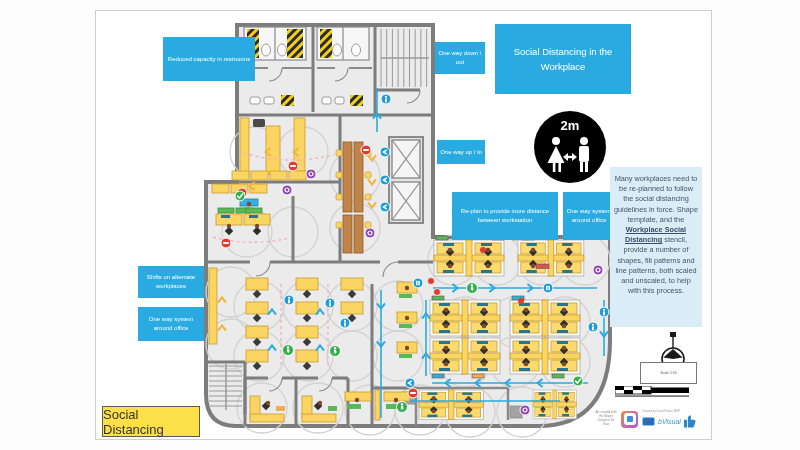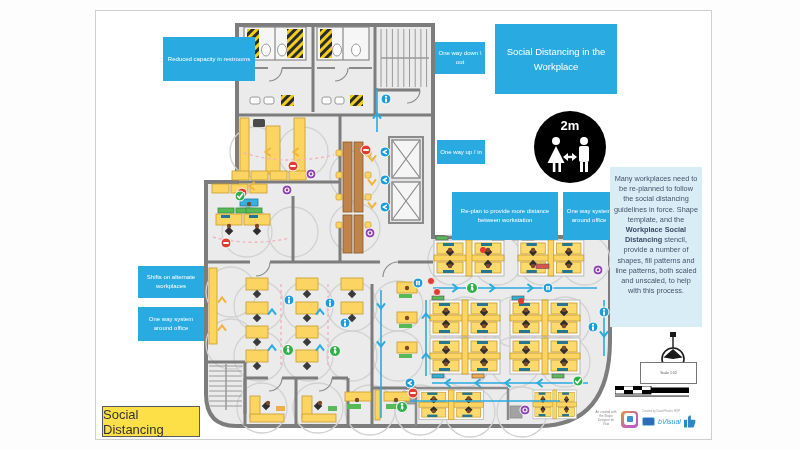--- a/index.html
+++ b/index.html
@@ -5,21 +5,21 @@
   html,body{margin:0;padding:0;}
   body{width:800px;height:450px;background:#fdfdfd;position:relative;overflow:hidden;
        font-family:"Liberation Sans",sans-serif;}
   .abs{position:absolute;}
   #page{left:95px;top:10px;width:615px;height:428px;background:#fff;border:1px solid #cfcfcf;}
   .co{background:#29abe2;color:#fff;display:flex;align-items:center;justify-content:center;
       text-align:center;font-size:6px;line-height:1.45;padding:2px;box-sizing:border-box;}
   #title-box{font-size:9.5px;line-height:1.6;padding:6px;}
   #desc-panel{background:#d9edf6;color:#44546a;font-size:7.3px;line-height:1.40;
       text-align:center;padding:7px 4px;box-sizing:border-box;}
-  #desc-panel b{color:#3d4d66;}
+  #desc-panel b{color:#3d4d66;text-decoration:underline;}
   #plan-label{background:#fde047;border:1.5px solid #5a5a5a;color:#333;font-size:13px;
       display:flex;align-items:center;justify-content:center;}
   #sign-2m{background:#000000;border-radius:50%;}
   #scale-note{border:1px solid #777;color:#555;font-size:3.5px;display:flex;
       align-items:center;justify-content:center;background:#fff;}
   .tiny{font-size:3px;color:#8a8a8a;line-height:1.3;}
   #app-icon{width:17px;height:17px;border-radius:4px;
       background:linear-gradient(135deg,#e0953c,#c05fc2 70%);display:flex;align-items:center;justify-content:center;}
   #app-icon .inner{width:12px;height:12px;background:#fff;border-radius:3px;
       display:flex;align-items:center;justify-content:center;}
@@ -492,21 +492,21 @@
         <circle r="5" fill="#1e9cd7" stroke="#fff"></circle>
         <use href="#arrl"></use>
       </g>
   </g>
 </svg>
 
 <div class="abs co" style="left:163px;top:37px;width:92px;height:44px">Reduced capacity in restrooms</div>
 
 <div class="abs co" style="left:435px;top:42px;width:50px;height:32px">One way down \ out</div>
 
-<div class="abs co" id="title-box" style="left:495px;top:24px;width:122px;height:70px">Social Distancing in the Workplace</div>
+<div class="abs co" id="title-box" style="left:495px;top:24px;width:136px;height:70px">Social Distancing in the Workplace</div>
 
 <div class="abs co" style="left:437px;top:140px;width:48px;height:24px">One way up / in</div>
 
 <div class="abs" id="sign-2m" style="left:534px;top:111px;width:72px;height:72px">
   <div class="abs" style="left:0;top:7px;width:72px;text-align:center;color:#fff;font-size:13px;font-weight:bold">2m</div>
   <svg class="abs" style="left:0;top:0" width="72" height="72" viewBox="0 0 72 72">
     <g fill="#fff">
       <circle cx="22" cy="30" r="4"></circle>
       <path d="M22,35 L13.5,52 H30.5 Z"></path>
       <rect x="18.8" y="52" width="2.6" height="9"></rect>

